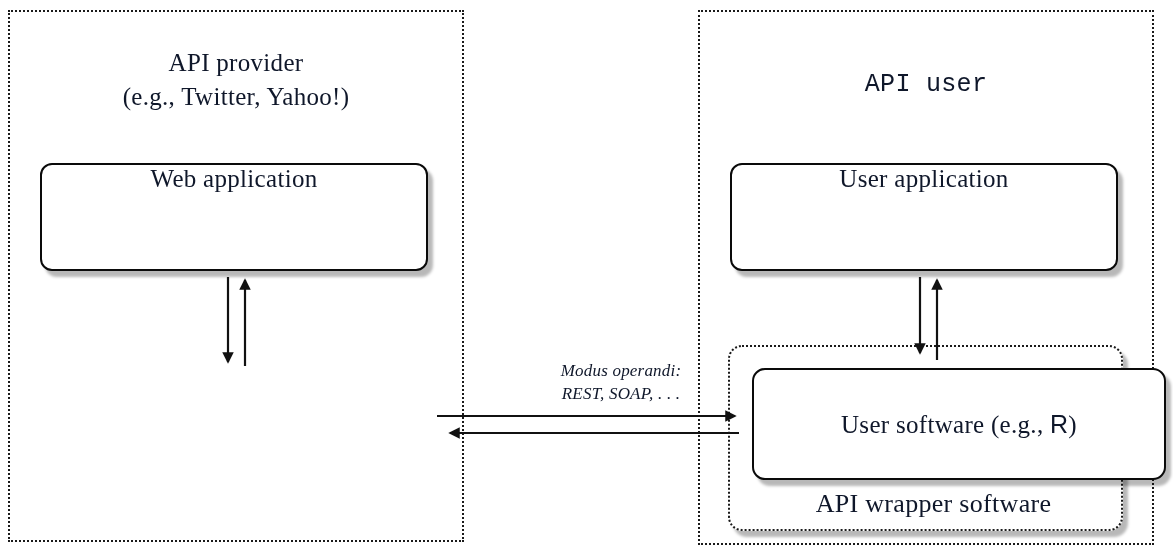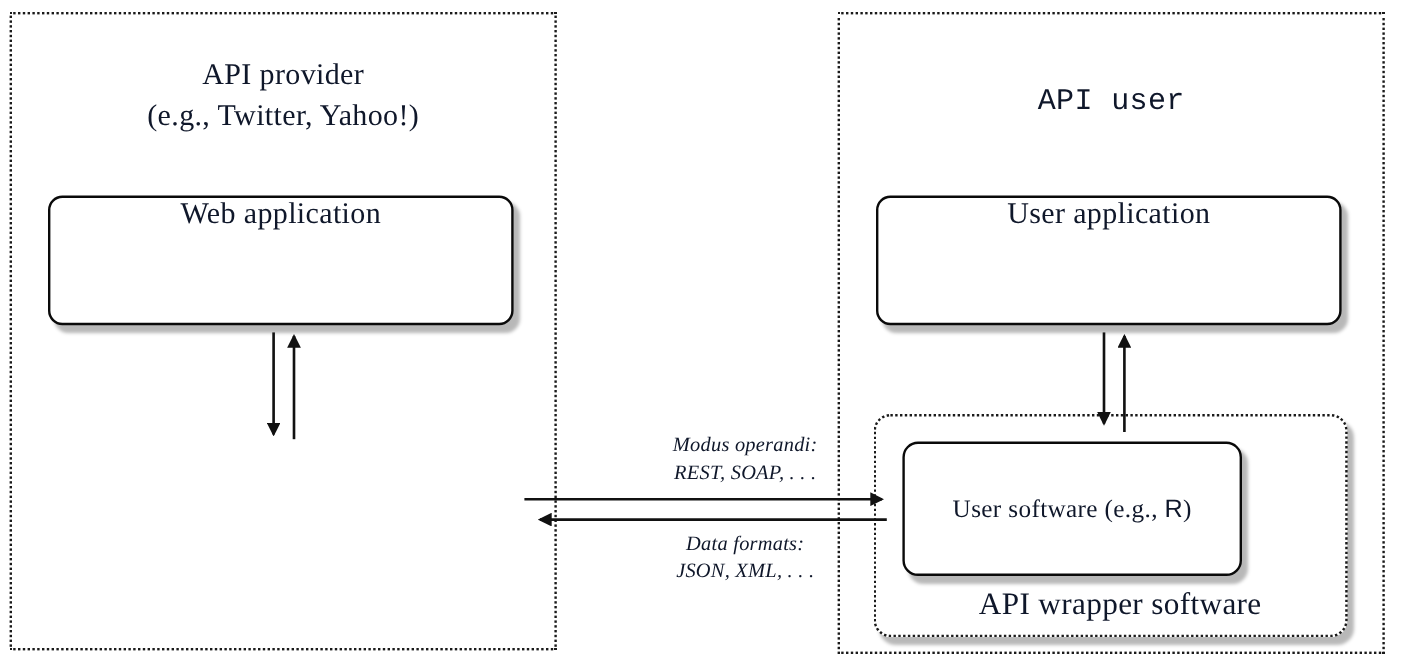--- a/index.html
+++ b/index.html
@@ -52,29 +52,29 @@
     left: 728px; top: 345px;
     width: 395px; height: 186px;
     border: 2px dotted #1a1a1a;
     border-radius: 14px;
     background: #ffffff;
     box-shadow: 5px 6px 3px rgba(0,0,0,0.28);
   }
   .user-software-box {
     position: absolute;
     left: 22px; top: 21px;
-    width: 283px; height: 112px;
+    width: 414px; height: 112px;
     border: 2.5px solid #0a0a0a;
     border-radius: 13px;
     background: #ffffff;
     box-shadow: 5px 6px 3px rgba(0,0,0,0.28);
     display: flex;
     align-items: center;
     justify-content: center;
-    font-size: 21px;
+    font-size: 25px;
     letter-spacing: 0.3px;
   }
   .sans-r { font-family: "Liberation Sans", "DejaVu Sans", sans-serif; }
   .wrapper-label {
     position: absolute;
     left: 16px; right: 0;
     top: 142px;
     text-align: center;
     font-size: 26px;
     letter-spacing: 0.3px;
@@ -129,24 +129,20 @@
     <div class="user-software-box">
       <span><span>User software (e.g., </span><span class="sans-r">R</span><span>)</span></span>
     </div>
     <div class="wrapper-label">API wrapper software</div>
   </div>
 
   <div class="annotation annotation-top">
     <div>Modus operandi:</div>
     <div>REST, SOAP, . . .</div>
   </div>
-  <div class="annotation annotation-bottom">
-    <div>Data formats:</div>
-    <div>JSON, XML, . . .</div>
-  </div>
 
   <svg class="arrow-layer" width="1173" height="556" viewBox="0 0 1173 556">
     <defs>
       <marker id="ah" viewBox="0 0 10 10" refX="8.5" refY="5" markerWidth="5.2" markerHeight="5.2" orient="auto">
         <path d="M0,0 L10,5 L0,10 z" fill="#111111"></path>
       </marker>
     </defs>
 
     <line x1="228" y1="277" x2="228" y2="362" stroke="#111111" stroke-width="2.2" marker-end="url(#ah)"></line>
     <line x1="245" y1="366" x2="245" y2="280" stroke="#111111" stroke-width="2.2" marker-end="url(#ah)"></line>

